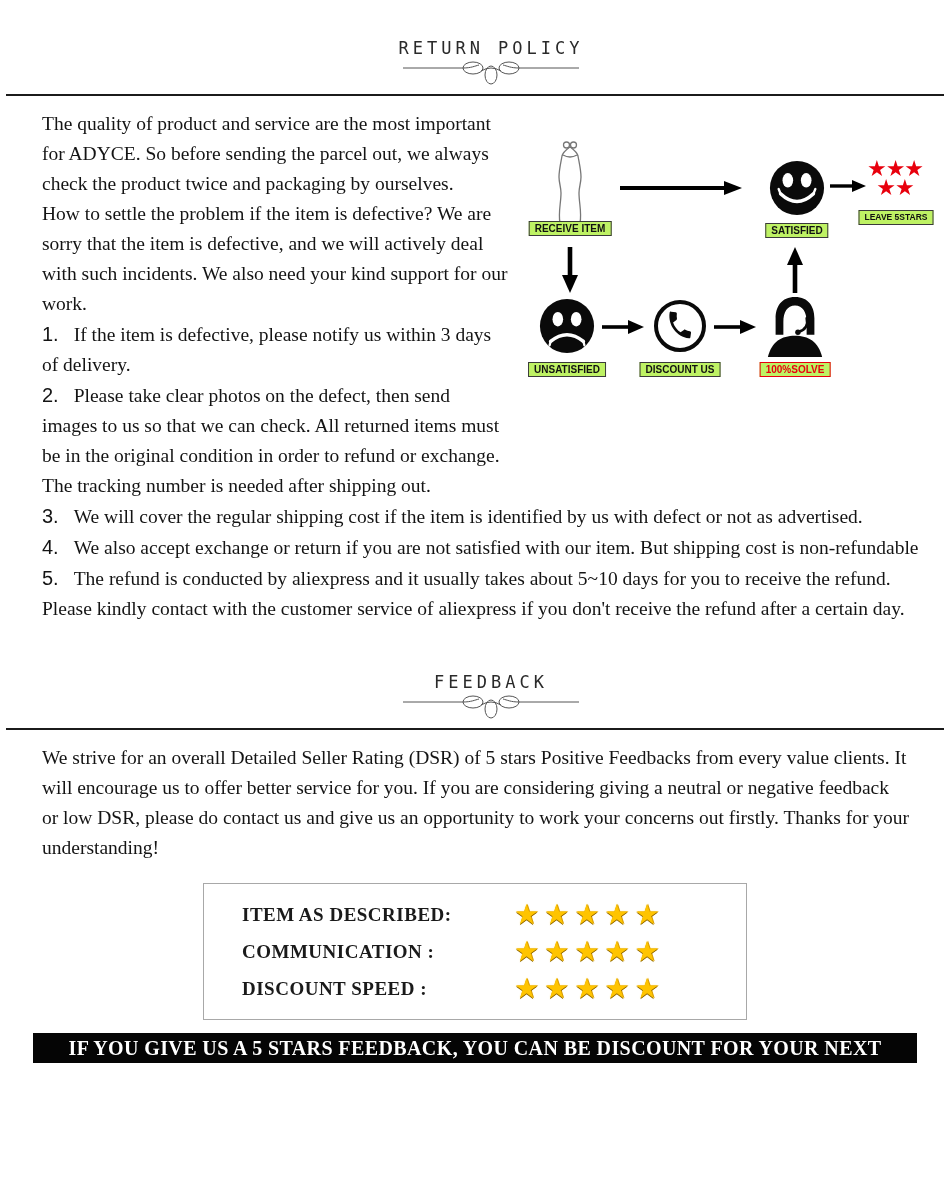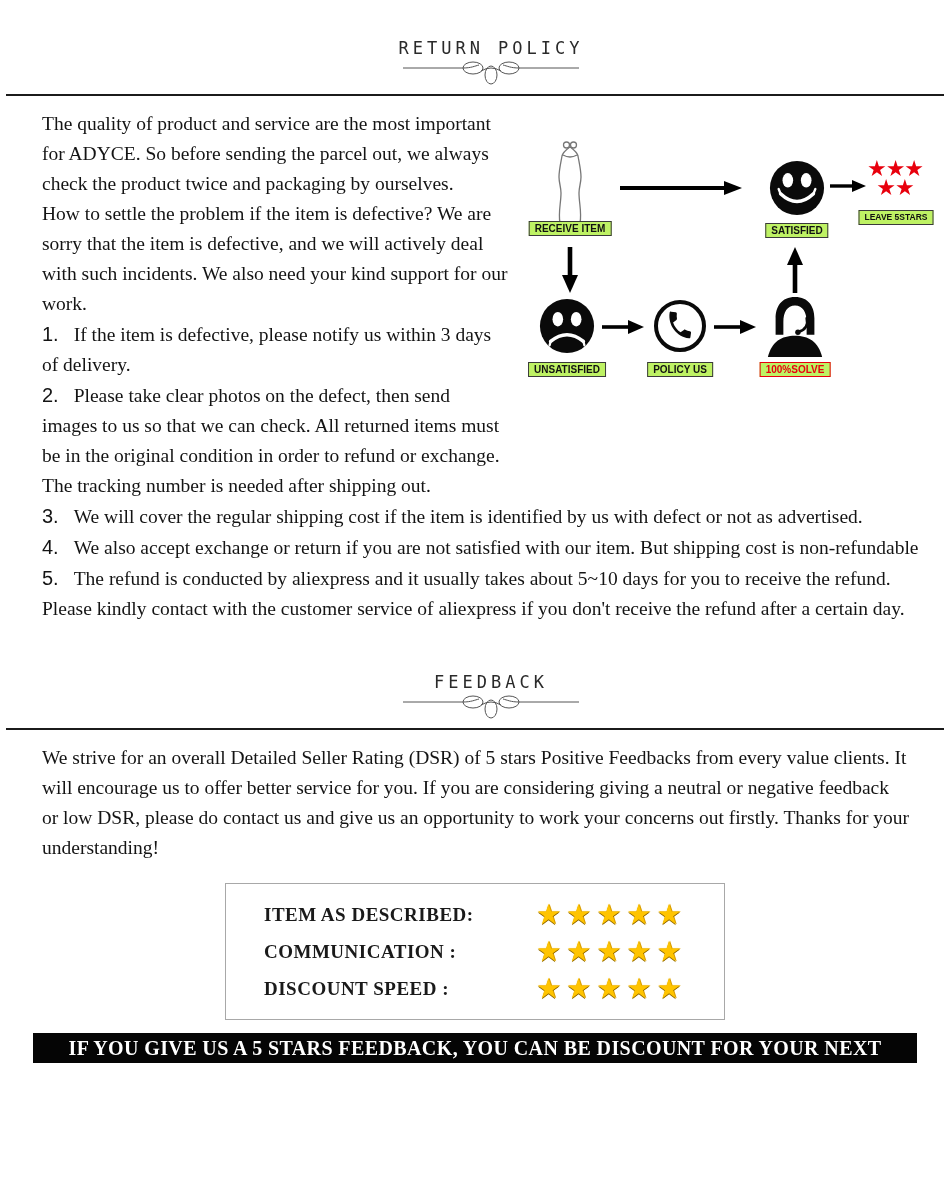--- a/index.html
+++ b/index.html
@@ -46,21 +46,21 @@
   .fc-label.red { color:#e8000d; border-color:#e8000d; }
   .red-stars { text-align:center; color:#e8000d; line-height:19px; font-size:22px; letter-spacing:-1px; font-family:"DejaVu Sans", sans-serif; }
 
   .clear { clear:both; }
 
   
   .fb-header { padding-top:48px;text-align:center; }
   .fb-para { margin:13px 40px 0 42px; font-size:19.5px; line-height:30px; }
 
   .rating-table {
-    width:500px; margin:20px auto 0;
+    width:544px; margin:20px auto 0;
     border:1px solid #a8a8a8; padding:12px 0;
   }
   .rating-row { display:flex; align-items:center; height:37px; }
   .rating-label {
     width:310px; padding-left:38px;
     font-weight:bold; font-size:19px; letter-spacing:0.5px; color:#1a1a1a;
   }
   .gold-stars {
     font-family:"DejaVu Sans", sans-serif;
     font-size:28px; letter-spacing:5px; color:#ffc400;
@@ -160,21 +160,21 @@
         <line x1="0" y1="7" x2="26" y2="7" stroke="#000" stroke-width="3.6"></line>
         <polygon points="26,0 42,7 26,14" fill="#000"></polygon>
       </svg>
 
       <svg class="fc-abs" style="left:136px; top:187px;" width="56" height="56" viewBox="0 0 56 56">
         <circle cx="28" cy="28" r="24" fill="none" stroke="#0a0a0a" stroke-width="4"></circle>
         <g transform="translate(12,11) rotate(8 16 16)">
           <path d="M8.8 14.4c1.9 3.8 5 6.9 8.8 8.8l2.9-2.9c.4-.4.9-.5 1.4-.3 1.5.5 3.1.8 4.8.8.7 0 1.3.6 1.3 1.3v4.6c0 .7-.6 1.3-1.3 1.3C14.1 28 4 17.9 4 5.3 4 4.6 4.6 4 5.3 4h4.7c.7 0 1.3.6 1.3 1.3 0 1.7.3 3.3.8 4.8.1.5 0 1-.3 1.4l-3 2.9z" fill="#0a0a0a"></path>
         </g>
       </svg>
-      <div class="fc-label" style="left:164px; top:251px;">POLICY US</div>
+      <div class="fc-label" style="left:164px; top:251px;">DISCOUNT US</div>
 
       <svg class="fc-abs" style="left:198px; top:209px;" width="42" height="14" viewBox="0 0 42 14">
         <line x1="0" y1="7" x2="26" y2="7" stroke="#000" stroke-width="3.6"></line>
         <polygon points="26,0 42,7 26,14" fill="#000"></polygon>
       </svg>
 
       <svg class="fc-abs" style="left:247px; top:182px;" width="64" height="64" viewBox="0 0 64 66">
         <path d="M32,4 C18,4 12,14 12,26 L12,43 L20,43 L20,30 C20,20 24,13 32,13 C40,13 44,20 44,30 L44,43 L52,43 L52,26 C52,14 46,4 32,4 Z" fill="#0a0a0a"></path>
         <path d="M4,66 C8,50 18,44 32,44 C46,44 56,50 60,66 Z" fill="#0a0a0a"></path>
         <path d="M44,26 C46,34 42,38 36,40" stroke="#0a0a0a" stroke-width="2.6" fill="none" stroke-linecap="round"></path>

